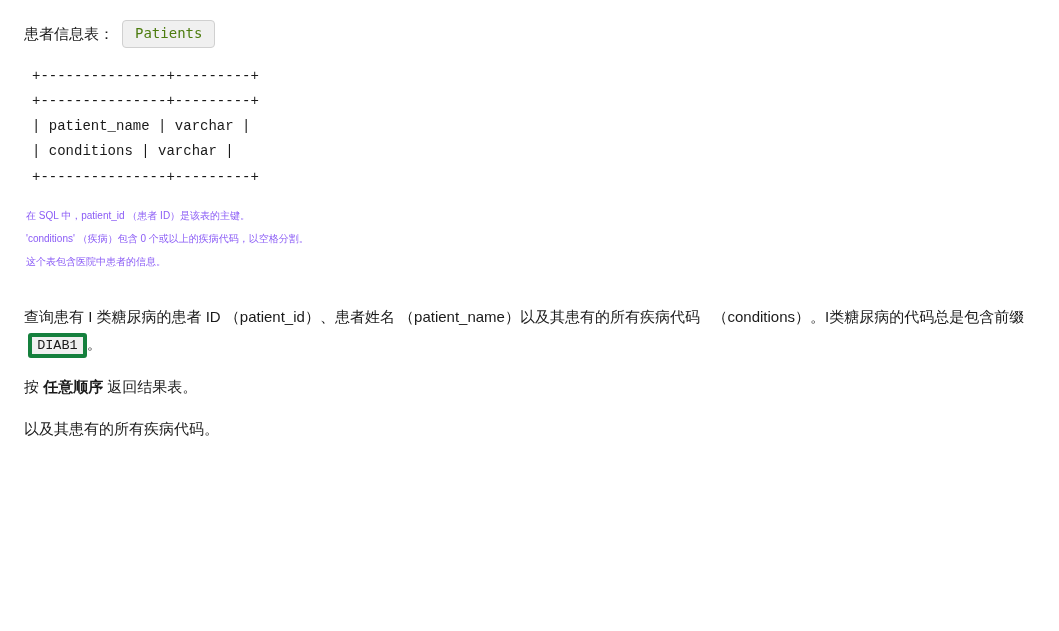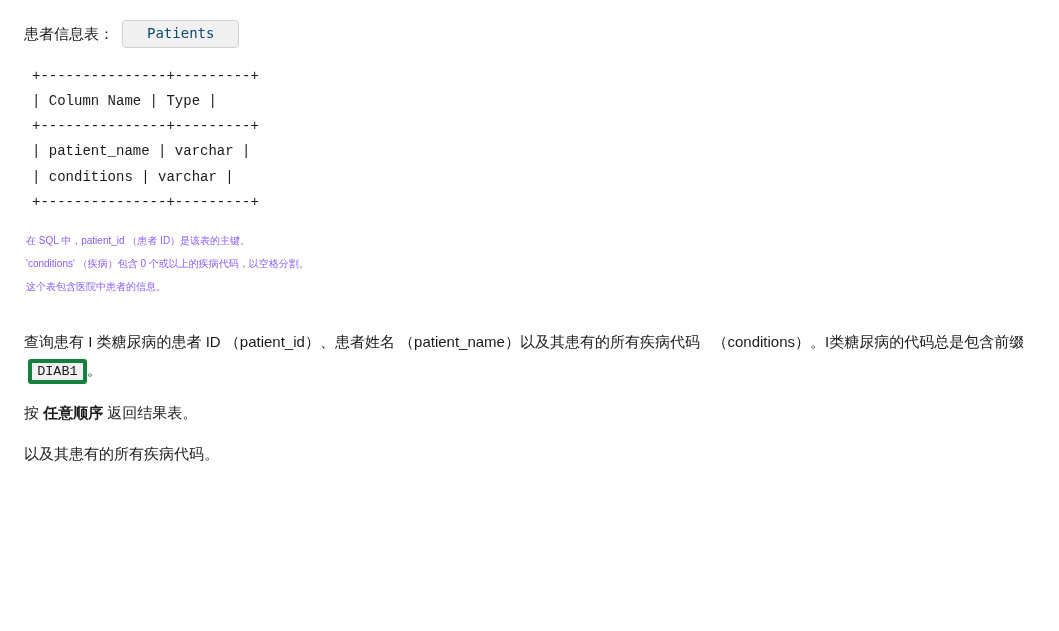--- a/index.html
+++ b/index.html
@@ -27,24 +27,24 @@
     .header-label {
       font-size: 15px;
       color: #1a1a1a;
       text-align: right;
     }
 
     .table-name-badge {
       background: #f0f0f0;
       border: 1px solid #d0d0d0;
       border-radius: 4px;
-      padding: 1px 24px;
+      padding: 1px 12px;
       font-family: monospace;
       font-size: 14px;
-      color: #0c4a6e;
+      color: #4d7c0f;
     }
 
     .schema-block {
       font-family: "Courier New", Courier, monospace;
       font-size: 14px;
       line-height: 1.8;
       color: #1a1a1a;
       margin-bottom: 16px;
       padding-left: 8px;
     }
@@ -88,21 +88,20 @@
 </head>
 <body>
 
 <div class="header-row">
   <span class="header-label">患者信息表：</span>
   <span class="table-name-badge">Patients</span>
 </div>
 
 <div class="schema-block">
   <div>+---------------+---------+</div>
-  <div>| Column Name   | Type    |</div>
   <div>+---------------+---------+</div>
   <div>| patient_name  | varchar |</div>
   <div>| conditions    | varchar |</div>
   <div>+---------------+---------+</div>
 </div>
 
 <div class="schema-desc">在 SQL 中，patient_id  （患者 ID）是该表的主键。</div>
 <div class="schema-desc">'conditions'  （疾病）包含 0 个或以上的疾病代码，以空格分割。</div>
 <div class="schema-desc">这个表包含医院中患者的信息。</div>
 

